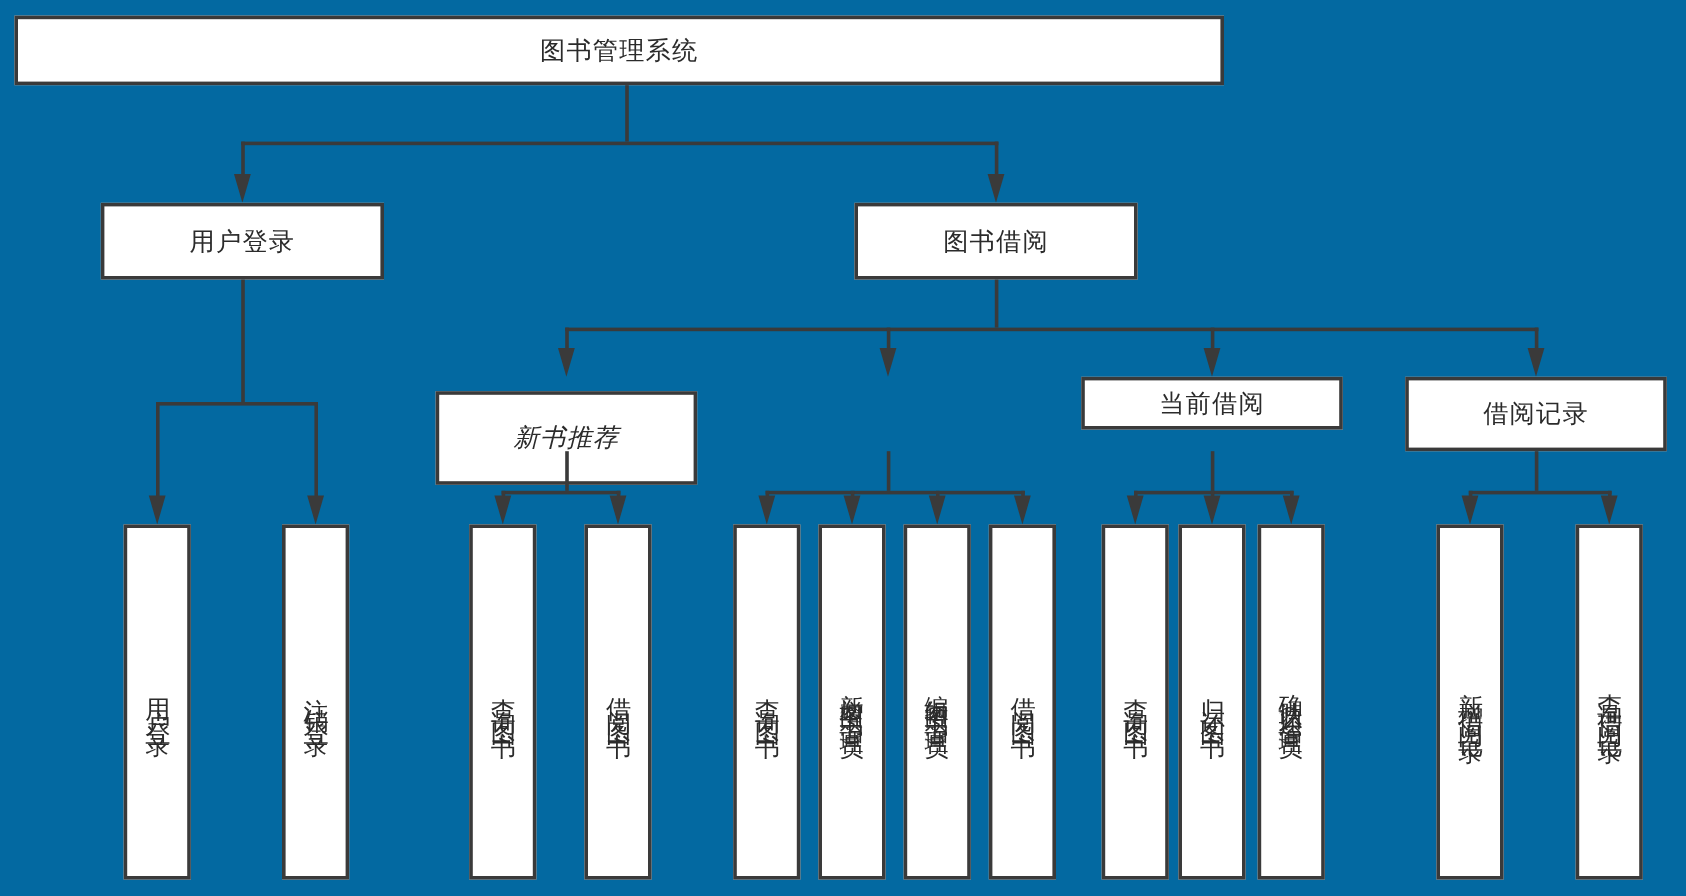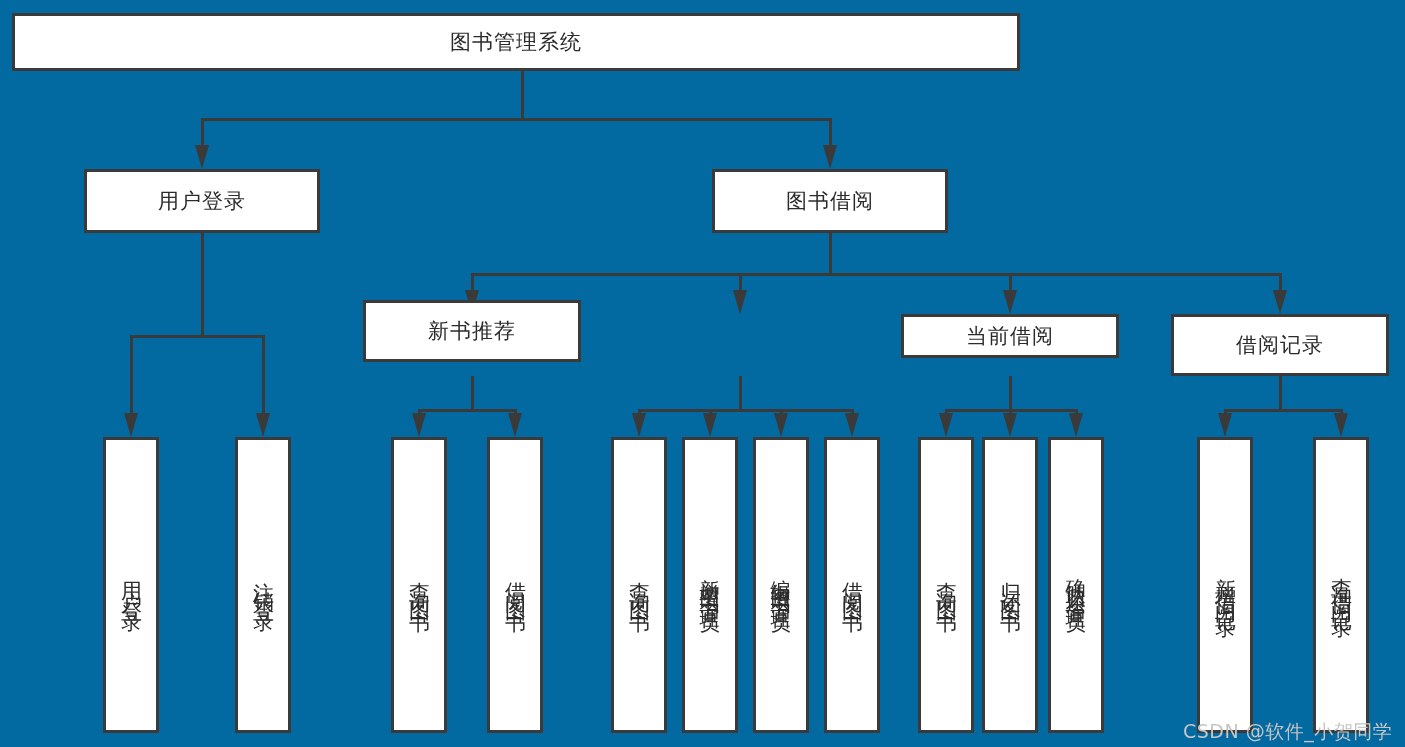--- a/index.html
+++ b/index.html
@@ -58,21 +58,21 @@
   <div class="hline" style="left:471px;top:273px;width:811px;"></div>
   <div class="vline" style="left:471px;top:273px;height:20px;"></div>
   <div class="arr" style="left:465px;top:290px;"></div>
   <div class="vline" style="left:739px;top:273px;height:20px;"></div>
   <div class="arr" style="left:733px;top:290px;"></div>
   <div class="vline" style="left:1009px;top:273px;height:20px;"></div>
   <div class="arr" style="left:1003px;top:290px;"></div>
   <div class="vline" style="left:1279px;top:273px;height:20px;"></div>
   <div class="arr" style="left:1273px;top:290px;"></div>
 
-  <div class="node" style="left:363px;top:300px;width:218px;height:62px;">
+  <div class="node" style="left:363px;top:326px;width:218px;height:78px;font-style:italic;">
     <span class="lbl">新书推荐</span>
   </div>
   <div class="node" style="left:901px;top:314px;width:218px;height:44px;">
     <span class="lbl">当前借阅</span>
   </div>
   <div class="node" style="left:1171px;top:314px;width:218px;height:62px;">
     <span class="lbl">借阅记录</span>
   </div>
 
   <div class="vline" style="left:201px;top:233px;height:102px;"></div>
@@ -153,15 +153,14 @@
     <span class="lbl t9">确认归还（管理员）</span>
   </div>
 
   <div class="node leaf" style="left:1197px;top:437px;width:56px;height:296px;">
     <span class="lbl t6">新增借阅记录</span>
   </div>
   <div class="node leaf" style="left:1313px;top:437px;width:56px;height:296px;">
     <span class="lbl t6">查询借阅记录</span>
   </div>
 
-  <div class="watermark">CSDN @软件_小贺同学</div>
 
 </div>
 
 </body></html>

